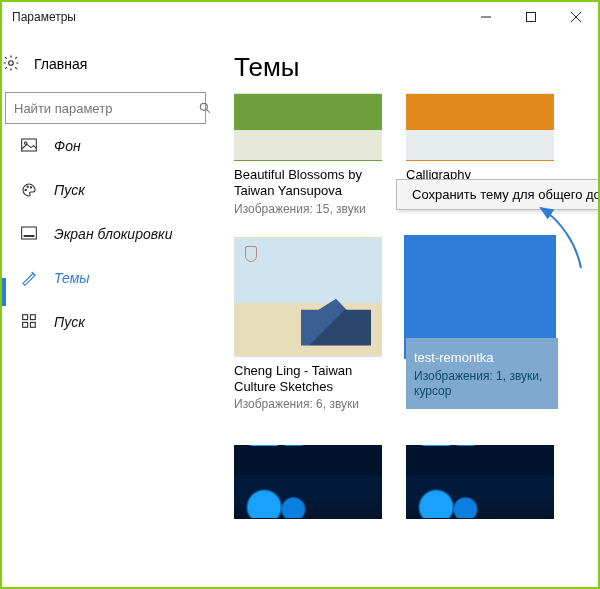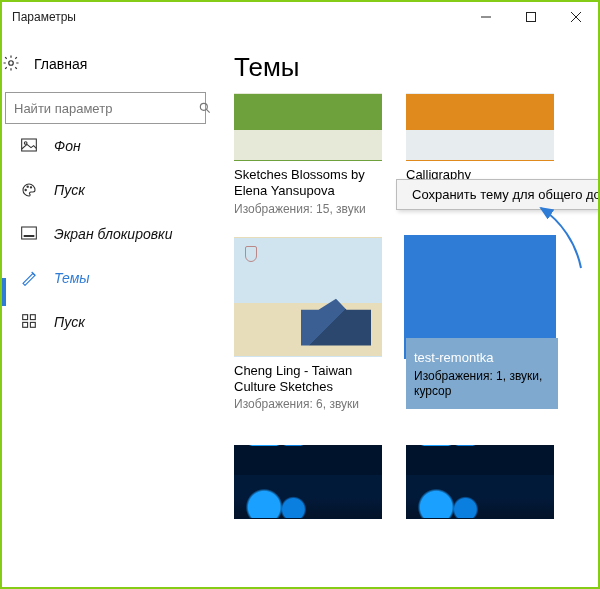--- a/index.html
+++ b/index.html
@@ -33,21 +33,21 @@
   .theme-card { width: 148px; }
   .thumb { width: 148px; height: 68px; border:1px solid transparent; }
   .thumb.tall { height: 120px; }
   .thumb.part { height: 74px; }
   .t-name { font-size: 13px; margin-top: 6px; line-height: 1.25; }
   .t-meta { font-size: 12px; color: #777; margin-top: 2px; line-height: 1.25; }
   .selected-card .thumb { box-shadow: 0 0 0 2px #2e7cd6; }
   .selected-card .seloverlay { position:absolute; left:0; right:0; bottom:16px; background:#7fa9ce; padding: 6px 8px 10px 8px; }
   .selected-card { position: relative; width: 152px; }
   .selected-card .seloverlay .t-name { color:#fff; }
-  .selected-card .seloverlay .t-meta { color:#000000; }
+  .selected-card .seloverlay .t-meta { color:#0c4a6e; }
   
   .context-menu { position:absolute; left: 168px; top: 118px; background:#f4f4f4; border:1px solid #bcbcbc; box-shadow: 2px 2px 4px rgba(0,0,0,.15); padding:1px; }
   .context-menu .item { padding: 6px 14px; font-size: 13px; white-space: nowrap; }
   
   .arrow { position:absolute; left: 338px; top: 138px; pointer-events:none; }
   
   .th1 { background: linear-gradient(#6ea13c 0 55%, #e6e9d8 55% 100%); }
   .th2 { background: linear-gradient(#e08a1e 0 55%, #e7ecef 55% 100%); }
   .th3 { background: linear-gradient(180deg,#cfe4ee 0 55%, #e7ddbb 55% 100%); position:relative; }
   .th3::after { content:""; position:absolute; right:10px; bottom:10px; width:70px; height:55px; background:linear-gradient(135deg,#3c5f93 0 50%, #2b476e 50% 100%); clip-path: polygon(0 100%, 100% 100%, 100% 35%, 65% 35%, 50% 15%, 25% 35%, 0 35%); }
@@ -159,21 +159,21 @@
       </div>
     </div>
 
     <div class="main">
       <div class="page-title">Темы</div>
 
       <div class="grid">
 
         <div class="theme-card">
           <div class="thumb th1"></div>
-          <div class="t-name">Sketches Blossoms by Elena Yansupova</div>
+          <div class="t-name">Beautiful Blossoms by Taiwan Yansupova</div>
           <div class="t-meta">Изображения: 15, звуки</div>
         </div>
 
         <div class="theme-card" style="position:relative;">
           <div class="thumb th2"></div>
           <div class="t-name">Calligraphy</div>
           <div class="t-meta">Изображения: 6, звуки</div>
 
           <div class="context-menu" style="left:-10px; top:86px;">
             <div class="item">Сохранить тему для общего доступа</div>

